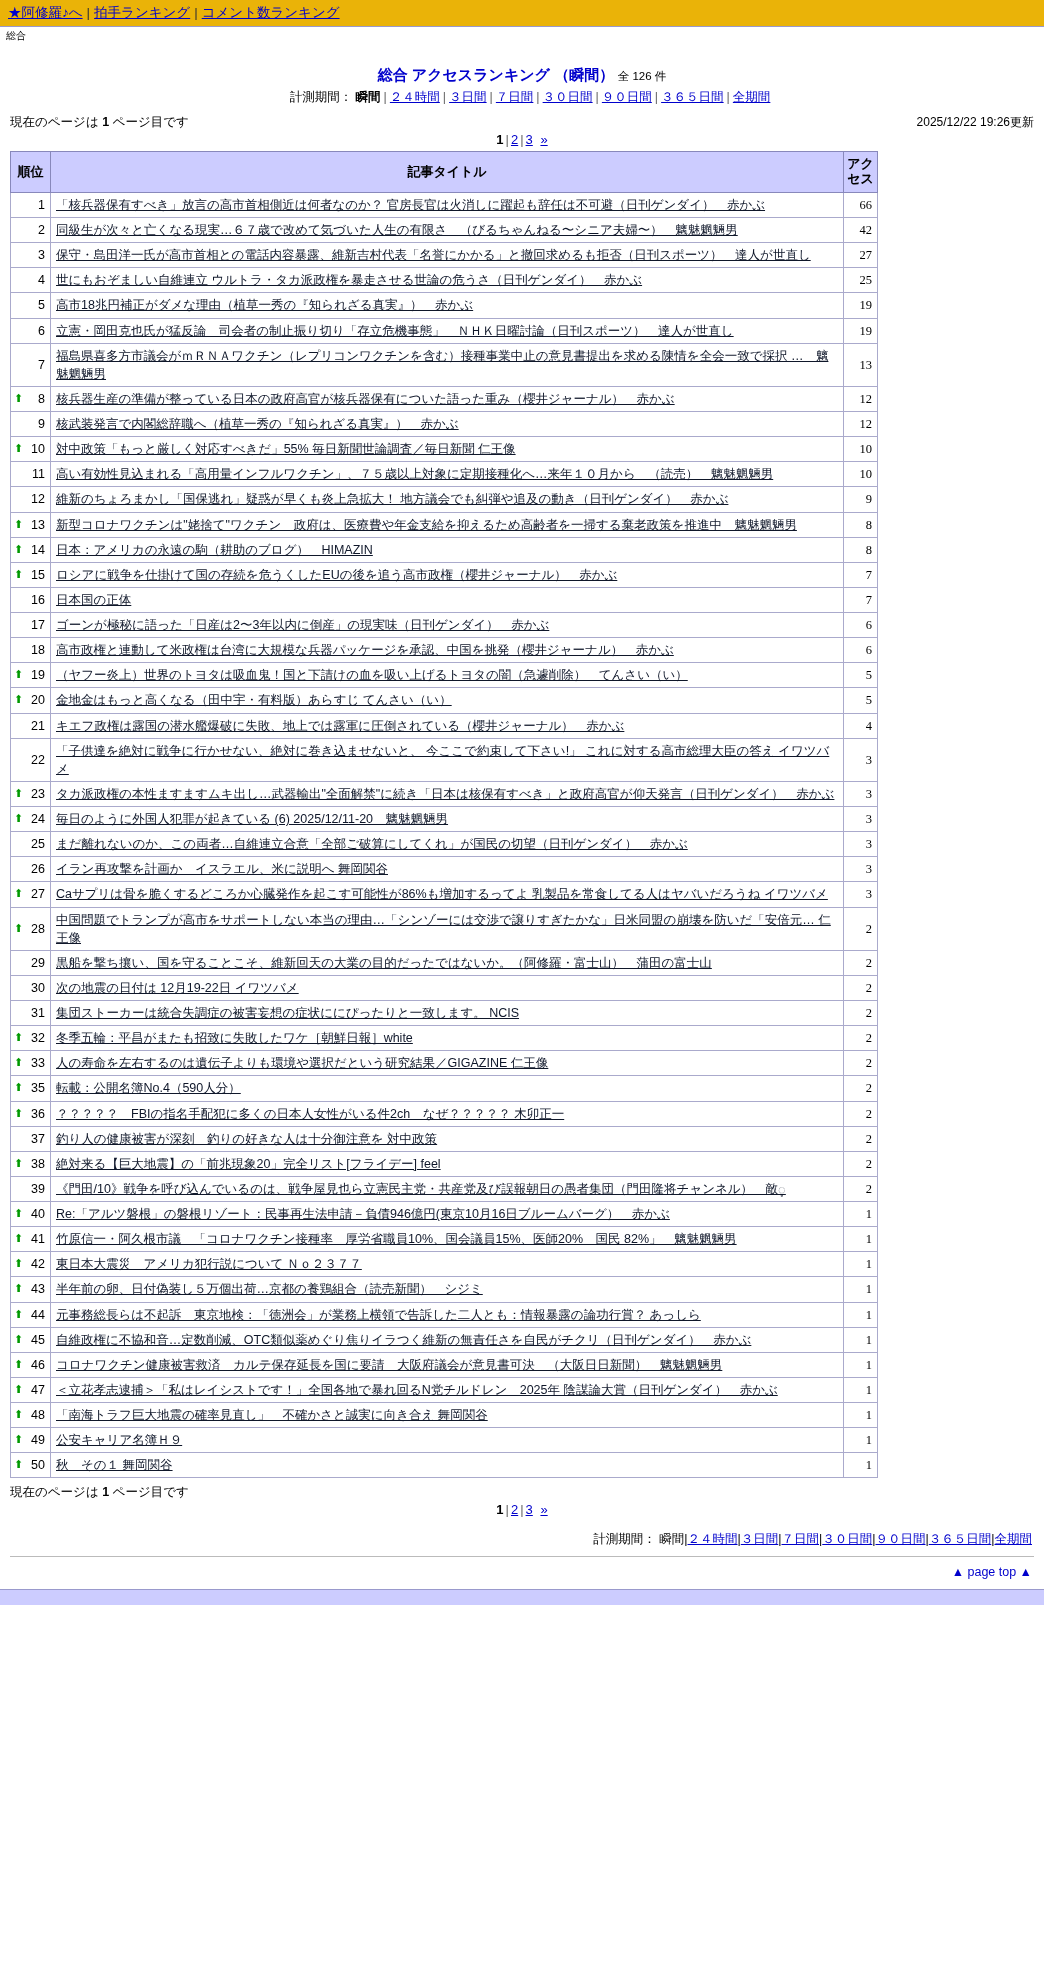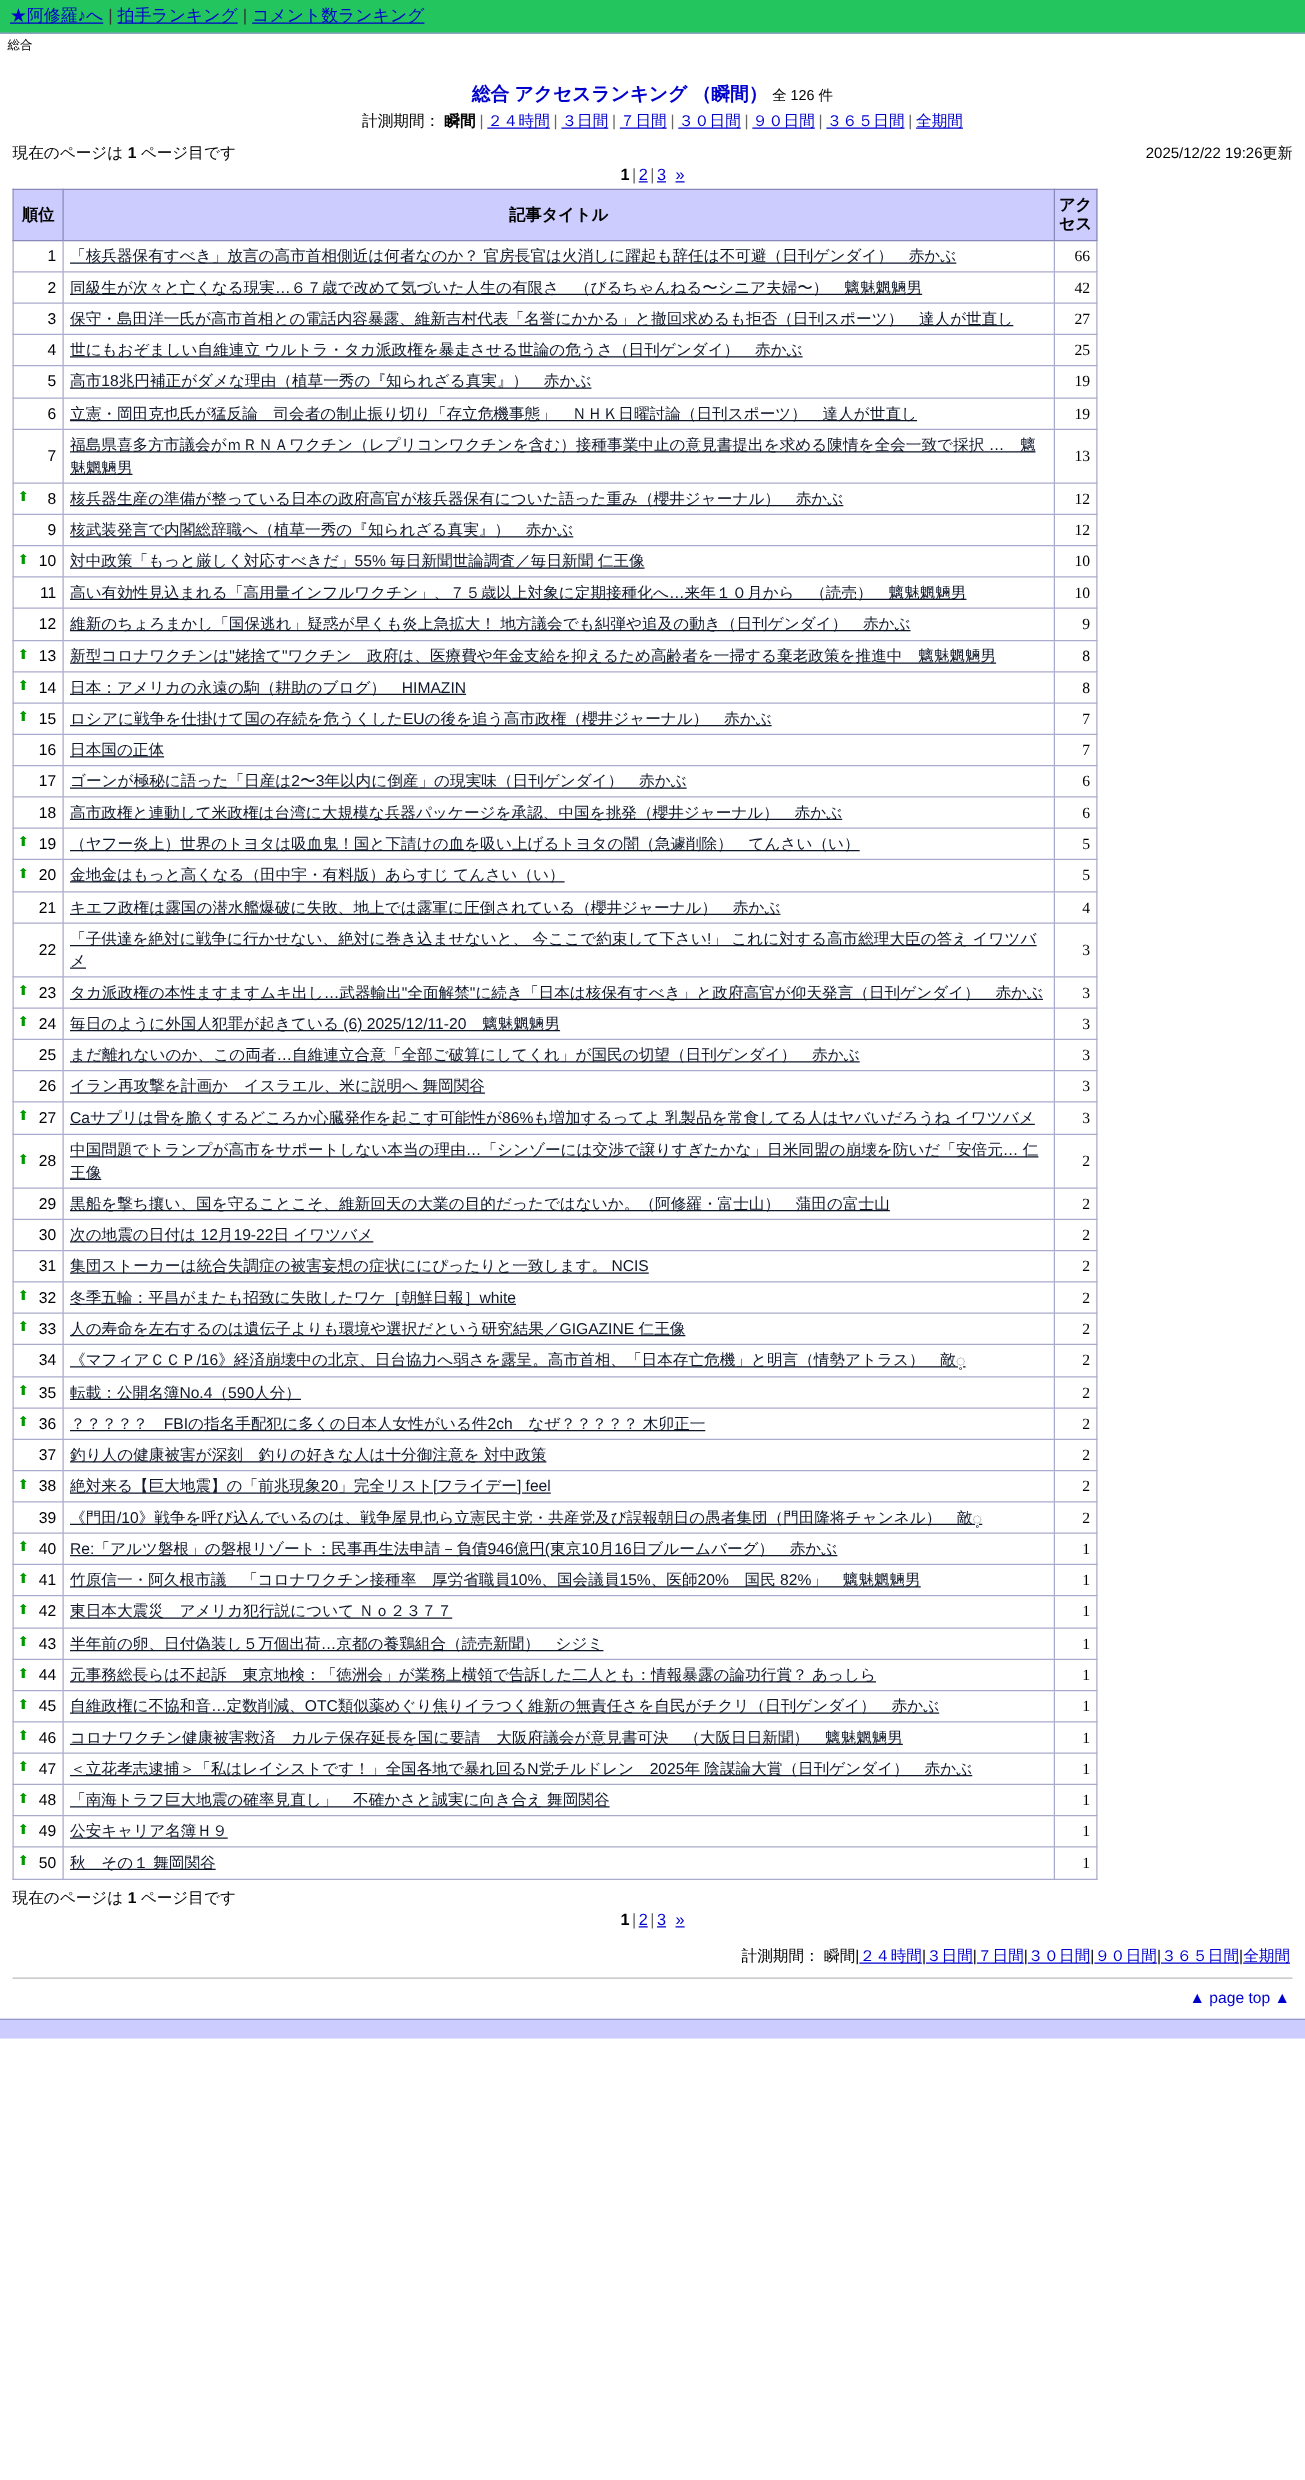--- a/index.html
+++ b/index.html
@@ -10,21 +10,21 @@
   }
   body {
     width: 1044px;
     font-size: 13px;
     color: #000;
   }
   a { color: #0000cc; text-decoration: underline; }
 
   
   .topnav {
-    background: #22c55e;
+    background: #eab308;
     border-bottom: 1px solid #9999cc;
     padding: 4px 8px;
     font-size: 13.5px;
     white-space: nowrap;
   }
   .topnav a { color: #0000cc; }
   .topnav .sep { color: #333; padding: 0 4px; }
 
   .crumb {
     font-size: 10px;
@@ -345,25 +345,20 @@
         <td class="rank"><span class="up">⬆</span><span>32</span></td>
         <td class="title"><a href="#">冬季五輪：平昌がまたも招致に失敗したワケ［朝鮮日報］white</a></td>
         <td class="acc">2</td>
       </tr>
       <tr>
         <td class="rank"><span class="up">⬆</span><span>33</span></td>
         <td class="title"><a href="#">人の寿命を左右するのは遺伝子よりも環境や選択だという研究結果／GIGAZINE 仁王像</a></td>
         <td class="acc">2</td>
       </tr>
       <tr>
-        <td class="rank"><span>34</span></td>
-        <td class="title"><a href="#">《マフィアＣＣＰ/16》経済崩壊中の北京、日台協力へ弱さを露呈。高市首相、「日本存亡危機」と明言（情勢アトラス）　敵့</a></td>
-        <td class="acc">2</td>
-      </tr>
-      <tr>
         <td class="rank"><span class="up">⬆</span><span>35</span></td>
         <td class="title"><a href="#">転載：公開名簿No.4（590人分）</a></td>
         <td class="acc">2</td>
       </tr>
       <tr>
         <td class="rank"><span class="up">⬆</span><span>36</span></td>
         <td class="title"><a href="#">？？？？？　FBIの指名手配犯に多くの日本人女性がいる件2ch　なぜ？？？？？ 木卯正一</a></td>
         <td class="acc">2</td>
       </tr>
       <tr>

